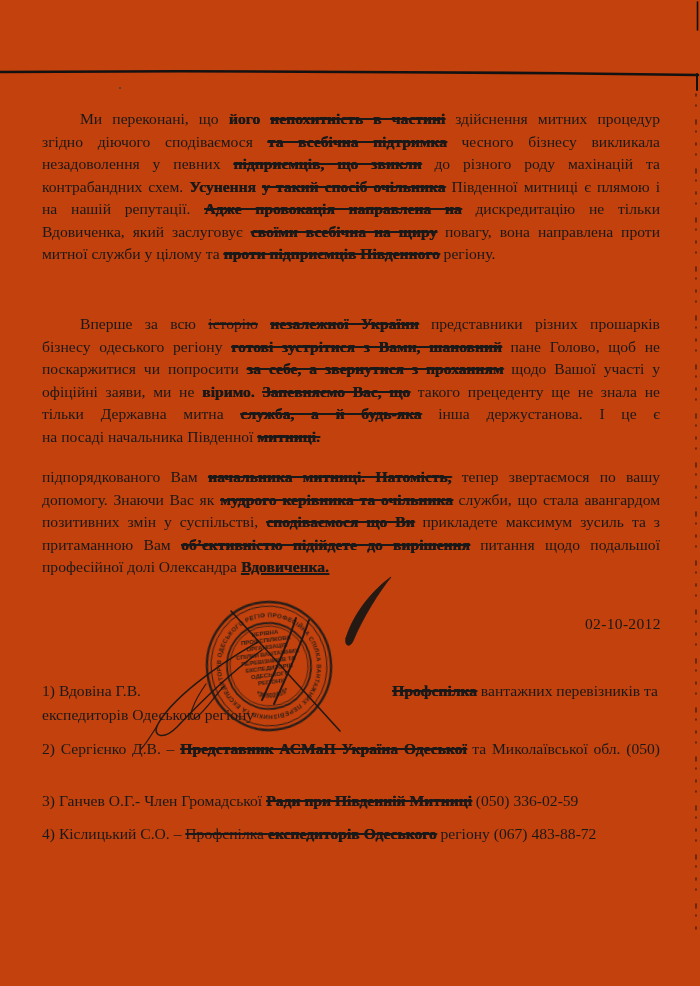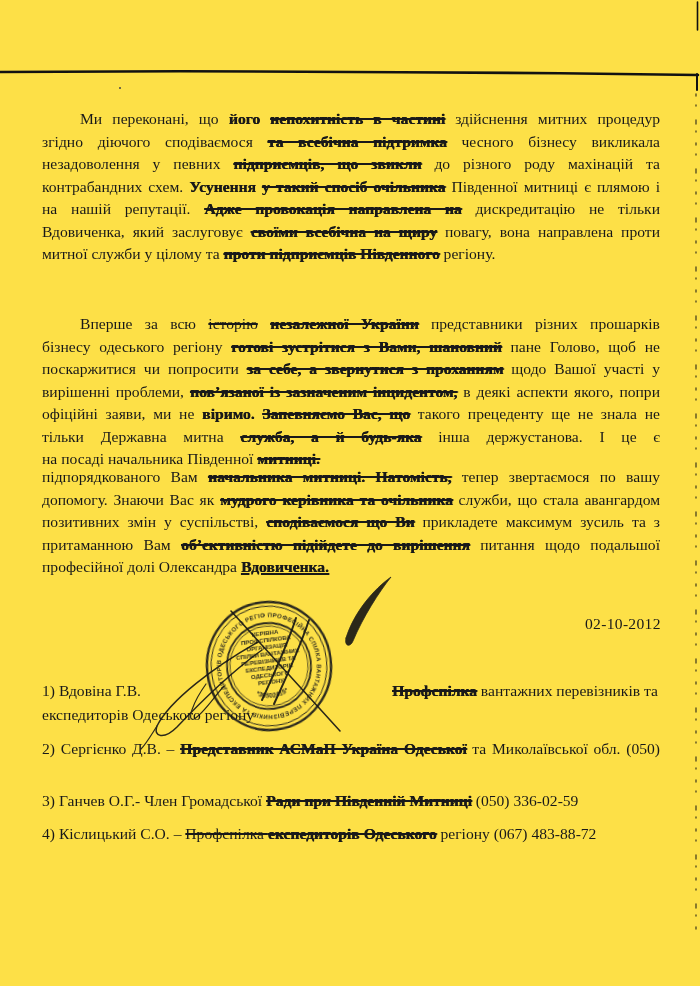--- a/index.html
+++ b/index.html
@@ -1,17 +1,17 @@
 <!DOCTYPE html>
 <html lang="uk"><head>
 <meta charset="utf-8">
 <title>Document</title>
 <style>
   html,body{margin:0;padding:0;background:#e8e8e8;}
-  #page{position:relative;width:700px;height:986px;background:#fde047;overflow:hidden;
+  #page{position:relative;width:700px;height:986px;background:#c2410c;overflow:hidden;
         font-family:"Liberation Serif","DejaVu Serif",serif;color:#191919;}
   .block{position:absolute;width:618px;left:42px;font-size:15.6px;}
   .tline{text-align:justify;text-align-last:justify;line-height:22.5px;white-space:normal;}
   .tline.left{text-align-last:left;}
   .tline.ind{text-indent:38px;}
   .sig .tline{line-height:23px;}
   .b{font-weight:700;text-shadow:0.45px 0 0 currentColor;}
   .s{text-decoration:line-through;text-decoration-thickness:1.6px;}
   .u{text-decoration:underline;text-decoration-thickness:1.5px;margin-top:28px;}
   .b.s{text-decoration-thickness:1.8px;}
@@ -32,21 +32,20 @@
       <div class="tline"><span>незадоволення у певних </span><span class="b s">підприємців, що звикли</span><span> до різного роду махінацій та</span></div>
       <div class="tline"><span>контрабандних схем. </span><span class="b">Усунення </span><span class="b s">у такий спосіб очільника</span><span> Південної митниці є плямою і</span></div>
       <div class="tline"><span>на нашій репутації. </span><span class="b s">Адже провокація направлена на</span><span> дискредитацію не тільки</span></div>
       <div class="tline"><span>Вдовиченка, який заслуговує </span><span class="b s">своїми всебічна на щиру</span><span> повагу, вона направлена проти</span></div>
       <div class="tline left"><span>митної служби у цілому та </span><span class="b s">проти підприємців Південного</span><span> регіону.</span></div>
     </div>
   <div class="block" id="p2" style="top:281px;margin-top:32px;">
       <div class="tline ind"><span>Вперше за всю </span><span class="s">історію</span><span> </span><span class="b s">незалежної України</span><span> представники різних прошарків</span></div>
       <div class="tline"><span>бізнесу одеського регіону </span><span class="b s">готові зустрітися з Вами, шановний</span><span> пане Голово, щоб не</span></div>
       <div class="tline"><span>поскаржитися чи попросити </span><span class="b s">за себе, а звернутися з проханням</span><span> щодо Вашої участі у</span></div>
-      <div class="tline"><span>вирішенні проблеми, </span><span class="b s">пов’язаної із зазначеним інцидентом,</span><span> в деякі аспекти якого, попри</span></div>
       <div class="tline"><span>офіційні заяви, ми не </span><span class="b">віримо.</span><span> </span><span class="b s">Запевняємо Вас, що</span><span> такого прецеденту ще не знала не</span></div>
       <div class="tline"><span>тільки Державна митна </span><span class="b s">служба, а й будь-яка</span><span> інша держустанова. І це є</span></div>
       <div class="tline left"><span>на посаді начальника Південної </span><span class="b s">митниці.</span></div>
     </div>
   <div class="block" id="p3" style="top:466px;">
       <div class="tline"><span>підпорядкованого Вам </span><span class="b s">начальника митниці. Натомість,</span><span> тепер звертаємося по вашу</span></div>
       <div class="tline"><span>допомогу. Знаючи Вас як </span><span class="b s">мудрого керівника та очільника</span><span> служби, що стала авангардом</span></div>
       <div class="tline"><span>позитивних змін у суспільстві, </span><span class="b s">сподіваємося що Ви</span><span> прикладете максимум зусиль та з</span></div>
       <div class="tline"><span>притаманною Вам </span><span class="b s">об’єктивністю підійдете до вирішення</span><span> питання щодо подальшої</span></div>
       <div class="tline left"><span>професійної долі Олександра </span><span class="b u">Вдовиченка.</span></div>

